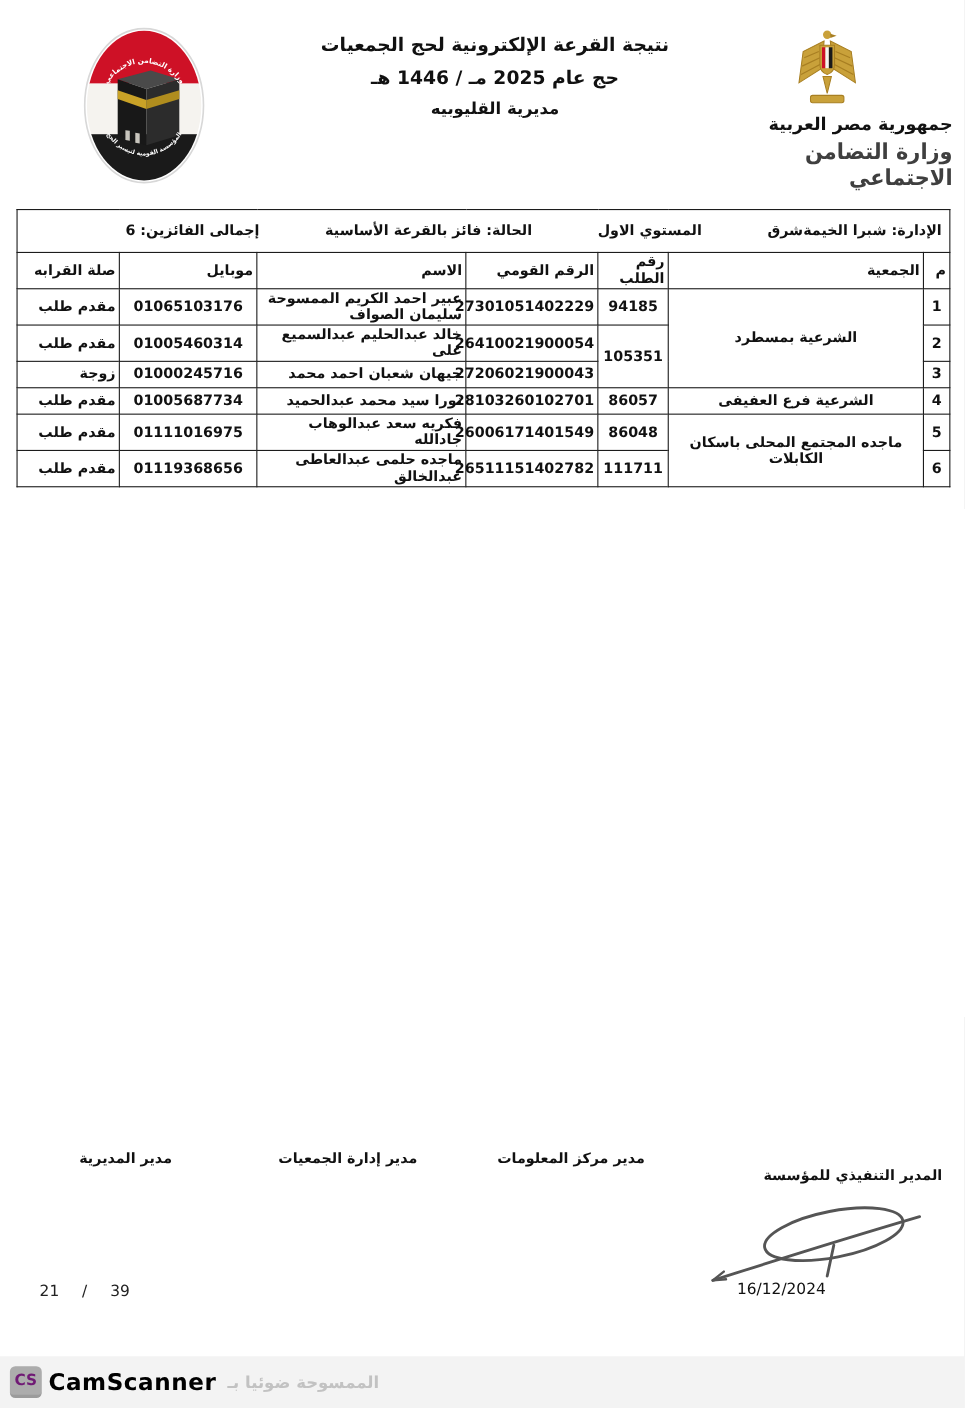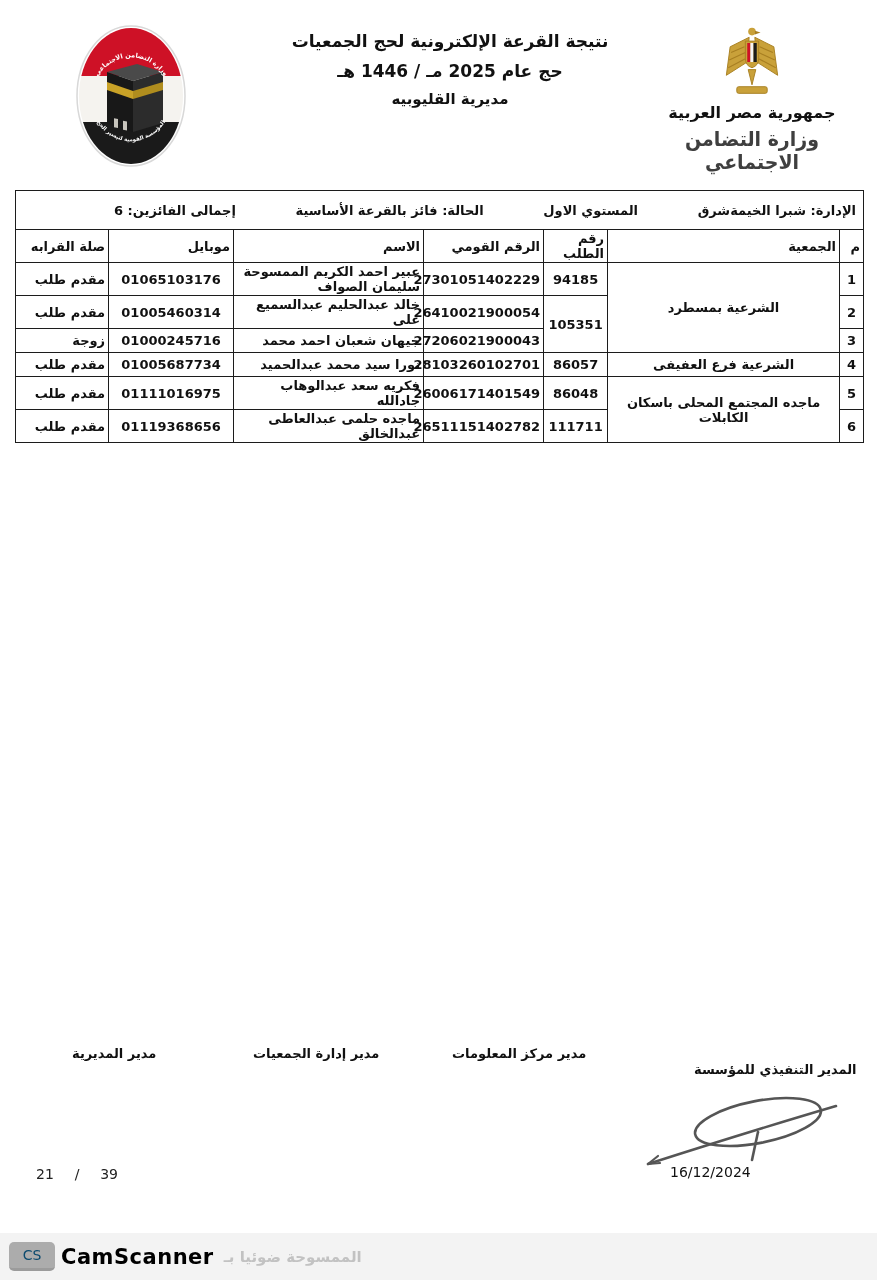--- a/index.html
+++ b/index.html
@@ -9,21 +9,21 @@
     font-family:"DejaVu Sans","Liberation Sans",sans-serif;
     color:#111;
   }
   
   .logo-left{position:absolute;left:74px;top:20px;width:114px;height:152px;}
   .title-center{position:absolute;left:265px;top:30px;width:370px;text-align:center;direction:rtl;}
   .title-l1{font-size:17px;font-weight:bold;line-height:1.35;}
   .title-l2{font-size:17px;font-weight:bold;margin-top:8px;}
   .title-l3{font-size:15px;font-weight:bold;margin-top:9px;}
   .title-l4{font-size:14px;font-weight:bold;margin-top:10px;}
-  .header-right{position:absolute;left:638px;top:24px;width:228px;text-align:center;direction:rtl;}
+  .header-right{position:absolute;left:638px;top:24px;width:228px;text-align:right;direction:rtl;}
   .eagle-wrap{width:58px;height:76px;margin:0 auto;}
   .country-name{font-size:16px;font-weight:bold;margin-top:3px;letter-spacing:0.5px;}
   .ministry-name{font-size:19px;font-weight:bold;color:#3f3f3f;margin-top:6px;letter-spacing:0.5px;transform:scaleY(1.05);}
   
   .main-table{position:absolute;left:15px;top:190px;width:848px;border-collapse:collapse;table-layout:fixed;direction:rtl;}
   .main-table td,.main-table th{border:1.6px solid #1c1c1c;font-weight:bold;font-size:13px;padding:1px 3px;vertical-align:middle;}
   .band-row td{height:36px;}
   .band{display:flex;flex-direction:row;justify-content:space-between;align-items:center;padding:0 4px 0 95px;font-size:13px;font-weight:bold;}
   .head-row td{height:21px;text-align:right;}
   .data-row td{height:21px;}
@@ -39,21 +39,21 @@
   .sig-directorate{left:72px;top:1046px;}
   .sig-assoc{left:253px;top:1046px;}
   .sig-info{left:452px;top:1046px;}
   .sig-exec{left:694px;top:1062px;}
   .scribble{position:absolute;left:638px;top:1086px;}
   
   .page-num{position:absolute;left:36px;top:1166px;width:82px;display:flex;justify-content:space-between;font-size:14px;color:#222;}
   .doc-date{position:absolute;left:670px;top:1164px;font-size:14px;color:#111;}
   
   .scanner-bar{position:absolute;left:0;top:1233px;width:877px;height:47px;background:#f3f3f3;display:flex;align-items:center;}
-  .cs-badge{width:46px;height:29px;margin-left:9px;background:#acacac;border-radius:5px;color:#0c4a6e;font-weight:normal;font-size:14px;display:flex;align-items:center;justify-content:center;border-bottom:3px solid #9b9b9b;box-sizing:border-box;}
+  .cs-badge{width:29px;height:29px;margin-left:9px;background:#acacac;border-radius:5px;color:#701a75;font-weight:bold;font-size:14px;display:flex;align-items:center;justify-content:center;border-bottom:3px solid #9b9b9b;box-sizing:border-box;}
   .cs-brand{font-size:21px;font-weight:bold;color:#000000;margin-left:6px;letter-spacing:0.5px;}
   .cs-label{font-size:15px;font-weight:bold;color:#c2c2c2;margin-left:10px;direction:rtl;}
 </style>
 </head>
 <body>
 
 <div class="sheet">
 
   <div class="logo-left">
     <svg width="114" height="152" viewBox="0 0 114 152">

